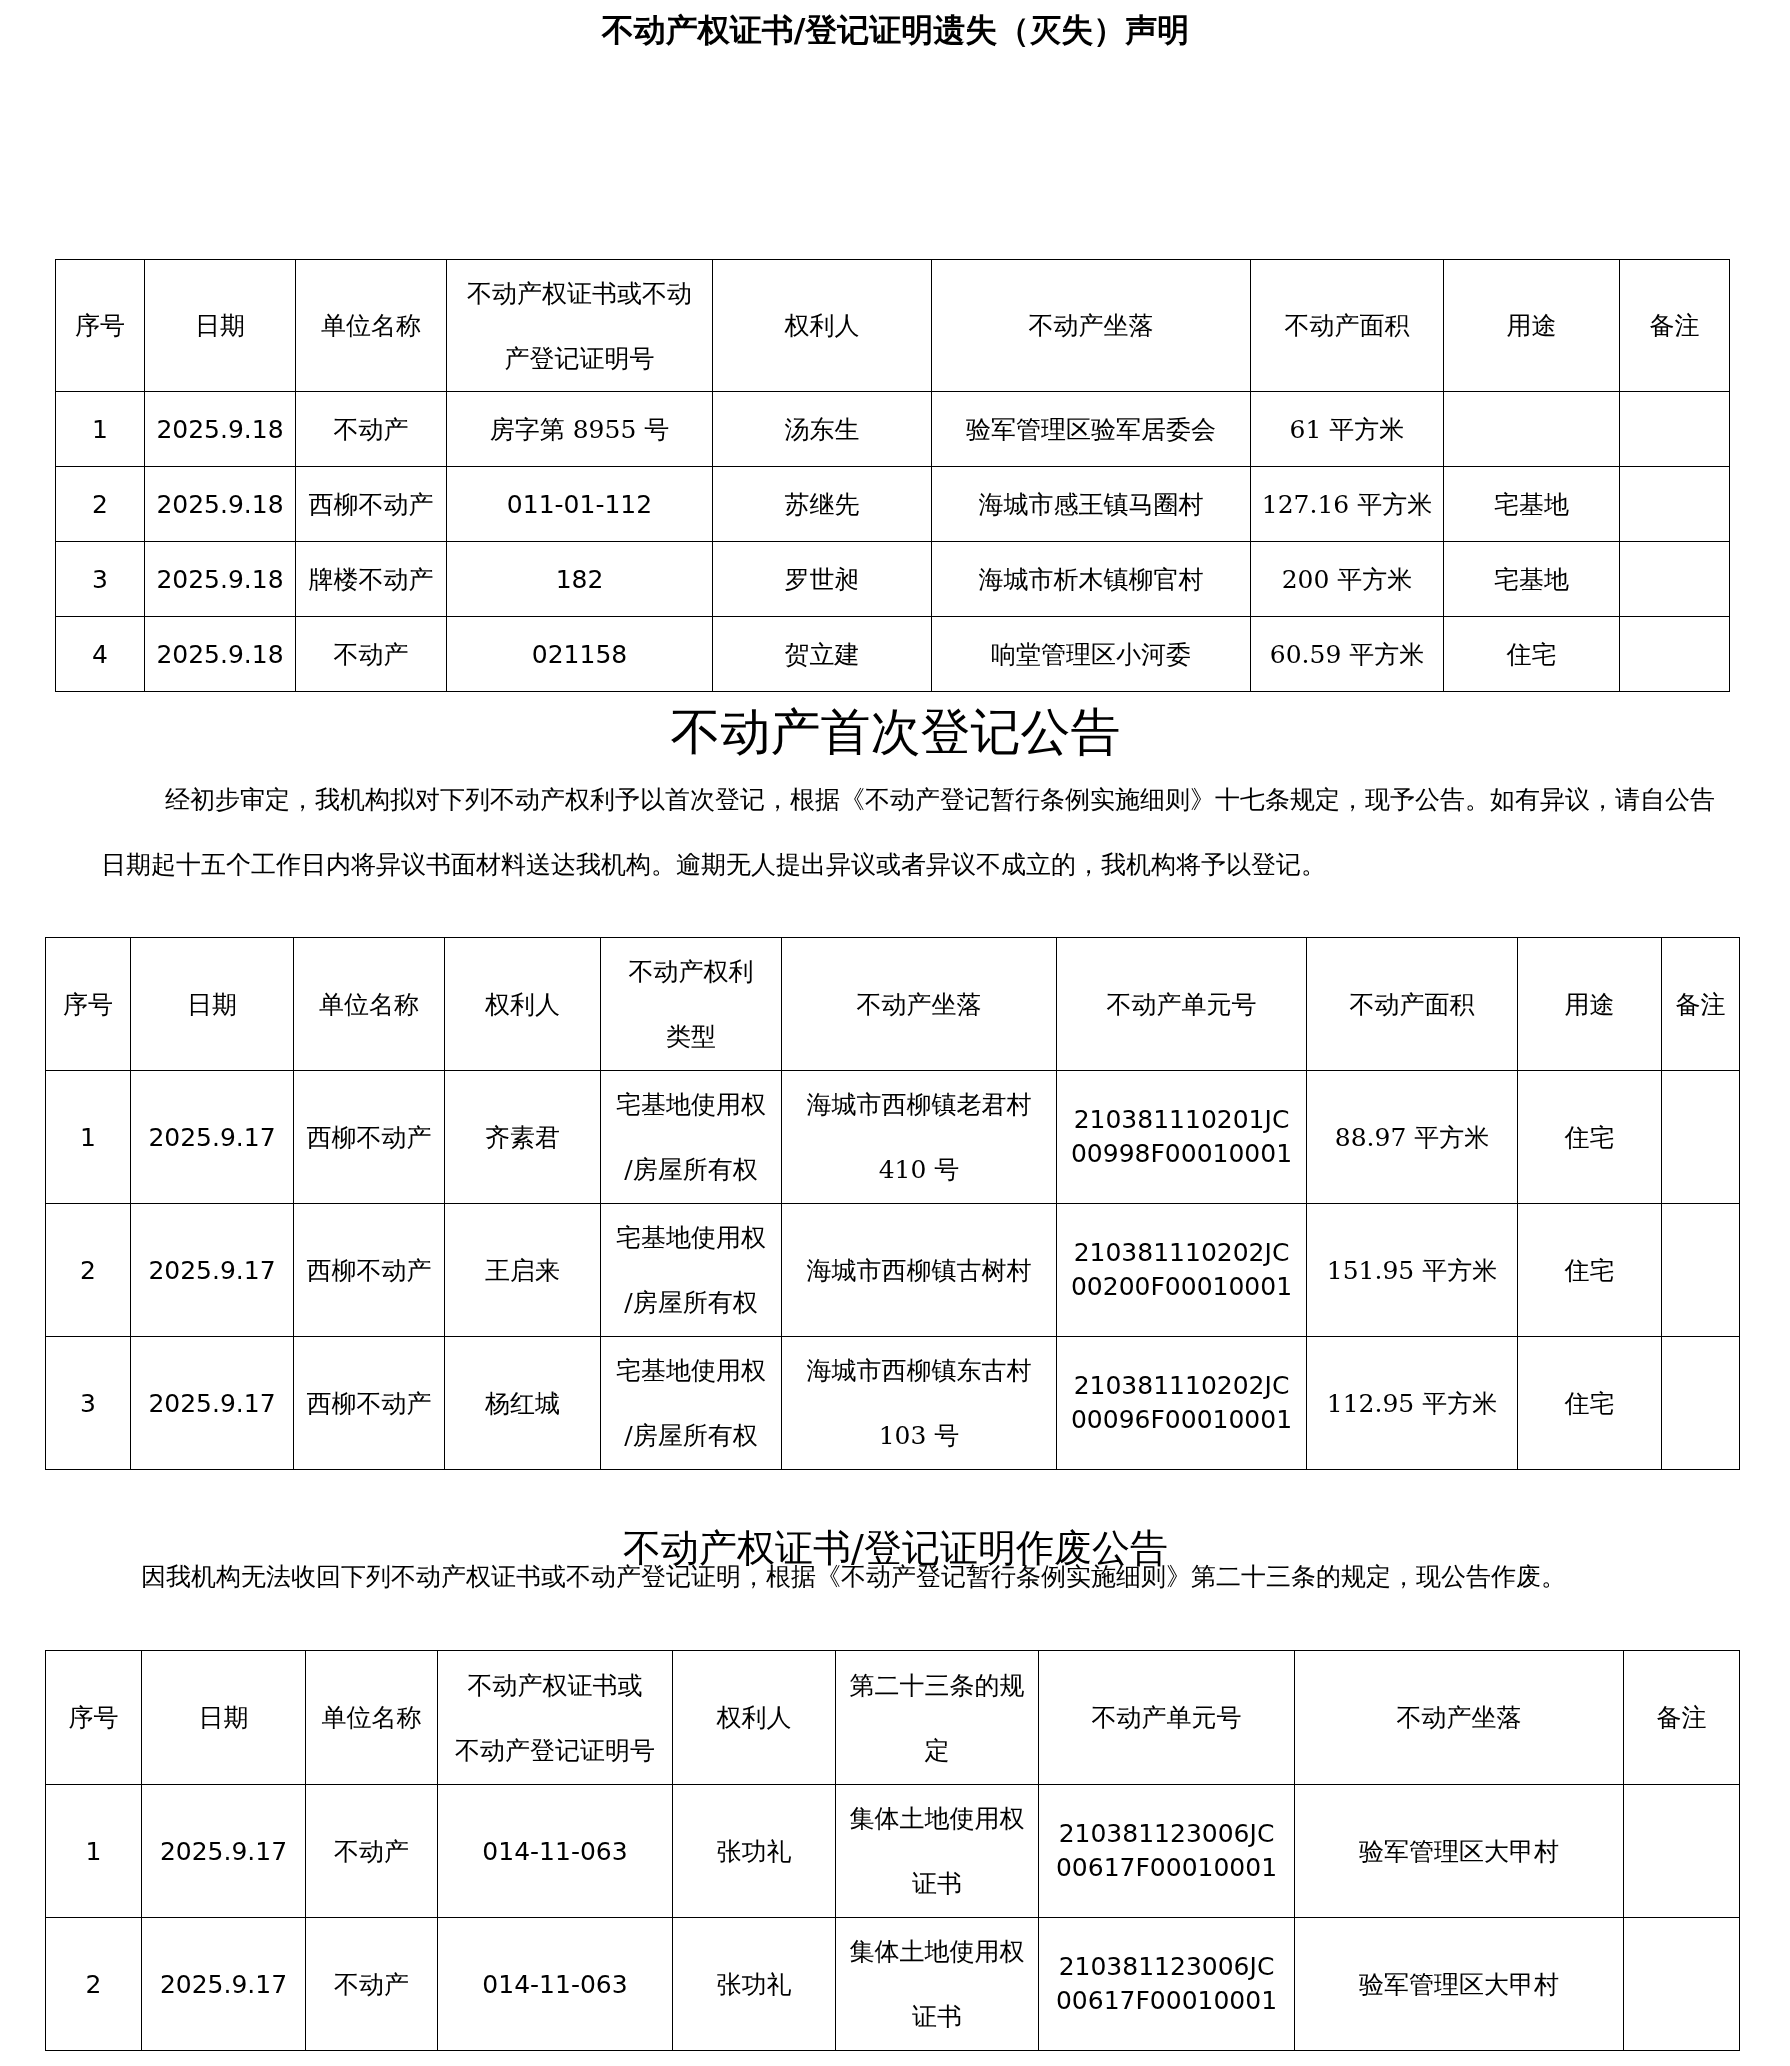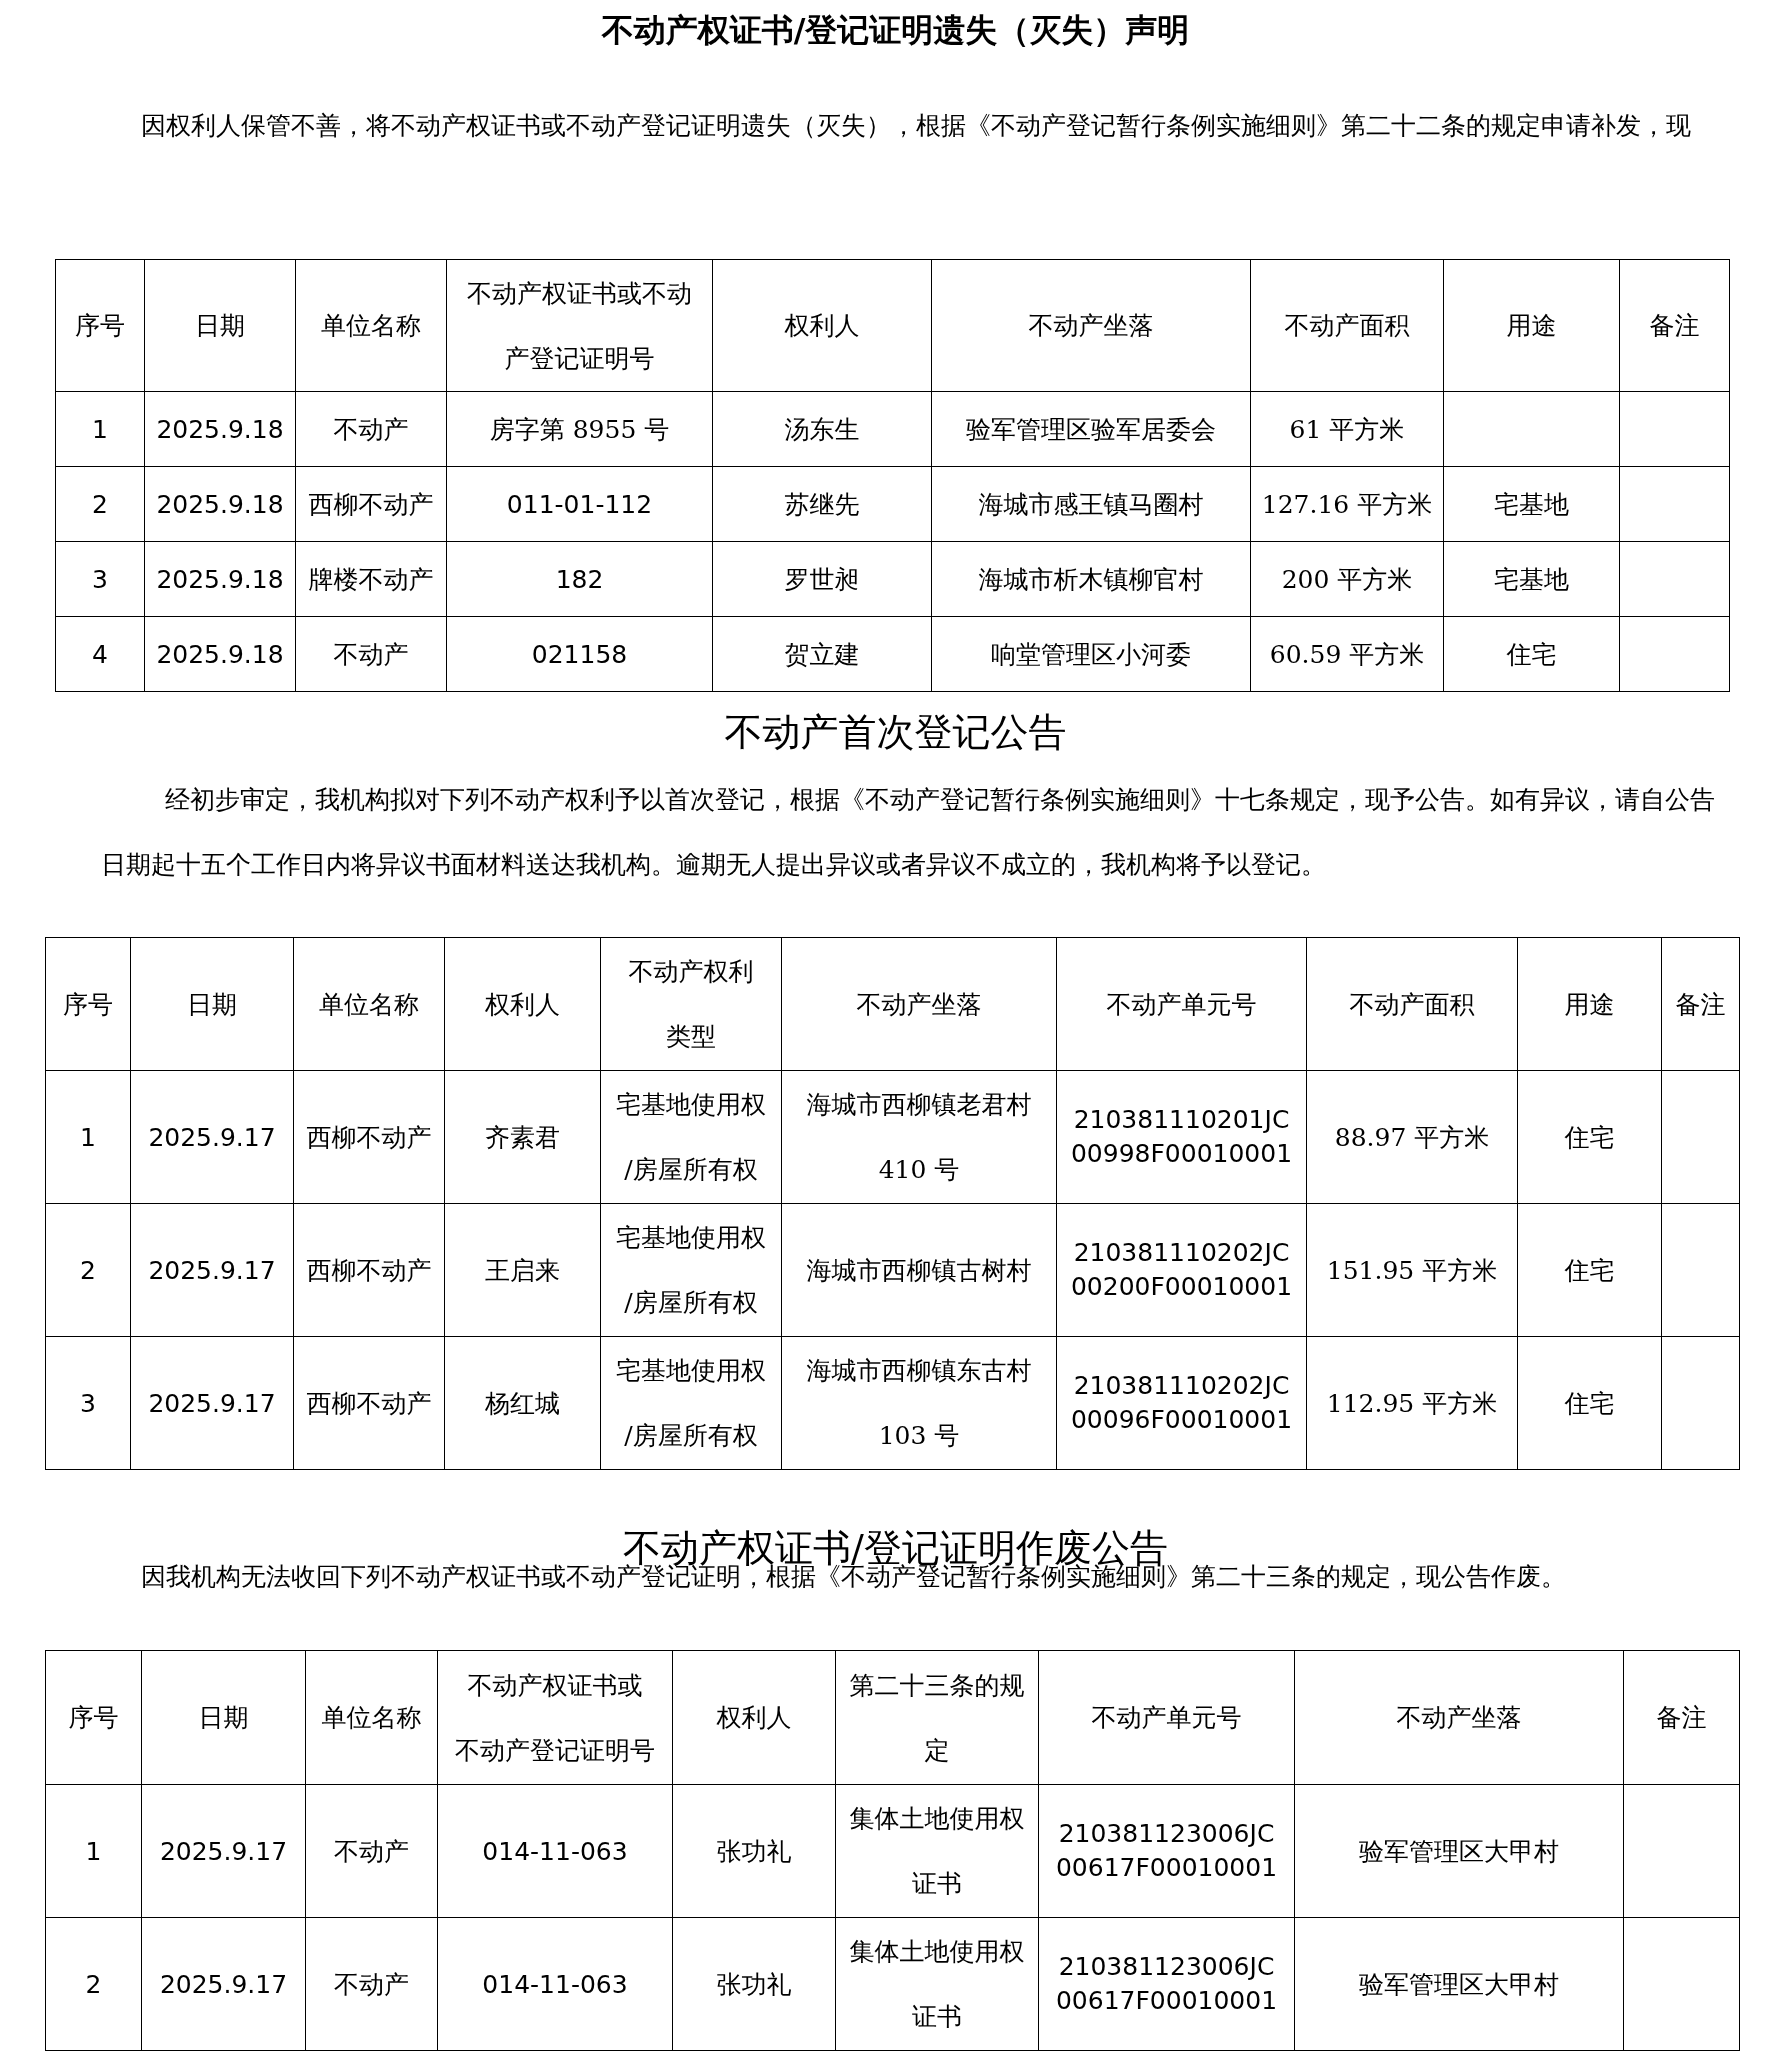--- a/index.html
+++ b/index.html
@@ -30,21 +30,21 @@
   .cell-2line { line-height: 65px; }
   .num { font-family: "DejaVu Sans", "Liberation Sans", sans-serif; }
   .unitno { font-family: "DejaVu Sans", "Liberation Sans", sans-serif; line-height: 34px; font-size: 25px; }
 </style>
 </head>
 <body>
 
 <h1 class="title bold" style="top:9.6px;font-size:32px;line-height:40px;">不动产权证书/登记证明遗失（灭失）声明</h1>
 
 <p class="para" style="left:77px;top:93px;">
-  <span class="indent"></span><span>因权利人保管不善，将不动产权证书或不动产登记证明遗失（灭失），根据《不动产登记暂行条例实施细则》第二十二条的规定申请补发，现</span><br>
+  <span class="indent"></span><br>
 </p>
 
 <table class="notice" style="left:55px;top:259px;width:1674px;">
   <colgroup>
     <col style="width:89px">
       <col style="width:151px">
       <col style="width:151px">
       <col style="width:266px">
     <col style="width:219px">
       <col style="width:319px">
@@ -106,21 +106,21 @@
       <td class="num">021158</td>
       <td>贺立建</td>
       <td>响堂管理区小河委</td>
       <td>60.59 平方米</td>
       <td>住宅</td>
       <td></td>
     </tr>
   </tbody>
 </table>
 
-<h2 class="title" style="top:708px;font-size:38px;line-height:48px;">不动产首次登记公告</h2>
+<h2 class="title" style="top:708px;font-size:50px;line-height:48px;">不动产首次登记公告</h2>
 
 <p class="para" style="left:77px;top:767px;margin-left:24px;">
   <span class="indent"></span><span>经初步审定，我机构拟对下列不动产权利予以首次登记，根据《不动产登记暂行条例实施细则》十七条规定，现予公告。如有异议，请自公告</span><br>
   <span>日期起十五个工作日内将异议书面材料送达我机构。逾期无人提出异议或者异议不成立的，我机构将予以登记。</span>
 </p>
 
 <table class="notice" style="left:45px;top:937px;width:1695px;">
   <colgroup>
     <col style="width:85px">
       <col style="width:163px">

